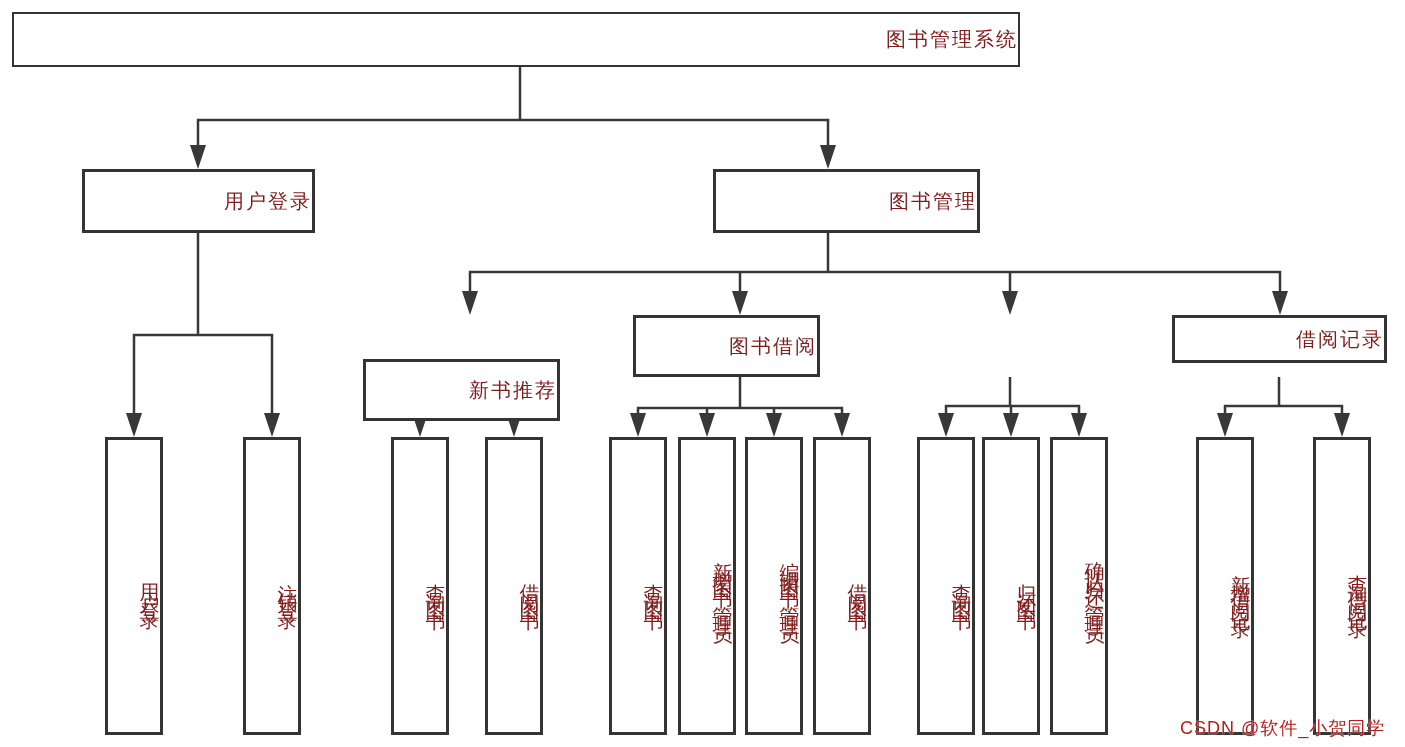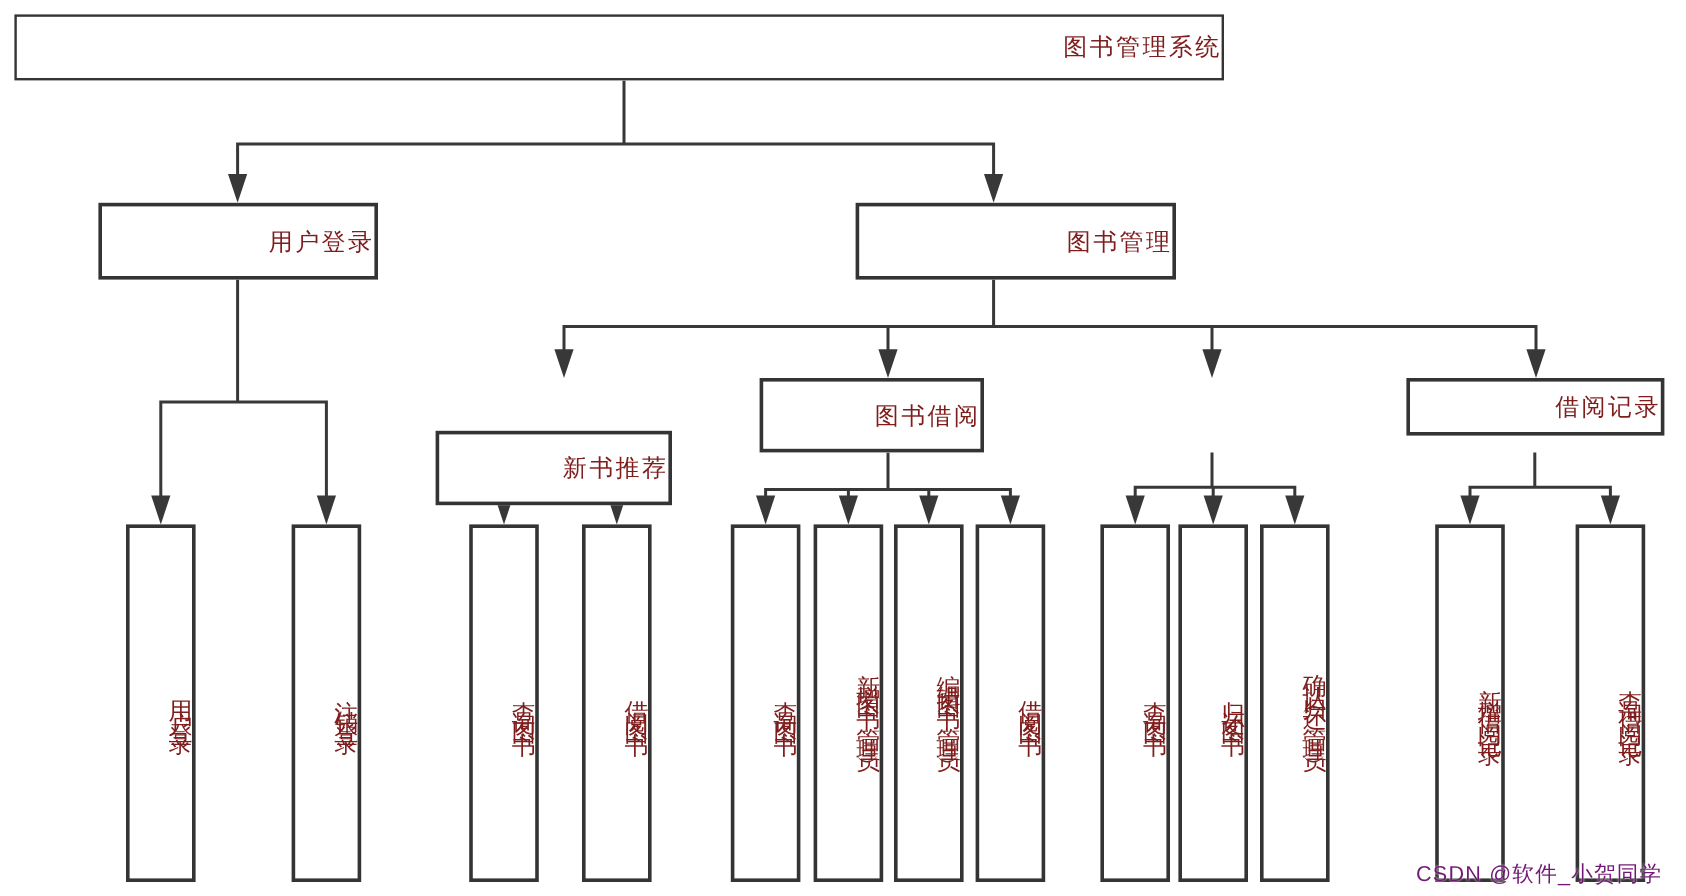--- a/index.html
+++ b/index.html
@@ -50,21 +50,21 @@
     line-height: 1;
     white-space: nowrap;
   }
   .watermark {
     position: absolute;
     left: 1180px;
     top: 716px;
     z-index: 3;
     font-size: 18px;
     letter-spacing: 1px;
-    color: #701a75;
+    color: #b91c1c;
     text-shadow: 0 0 2px #ffffff;
     white-space: nowrap;
   }
 </style>
 </head>
 <body>
 
 <div class="stage">
 
   <svg class="connectors" width="1405" height="747" viewBox="0 0 1405 747">

